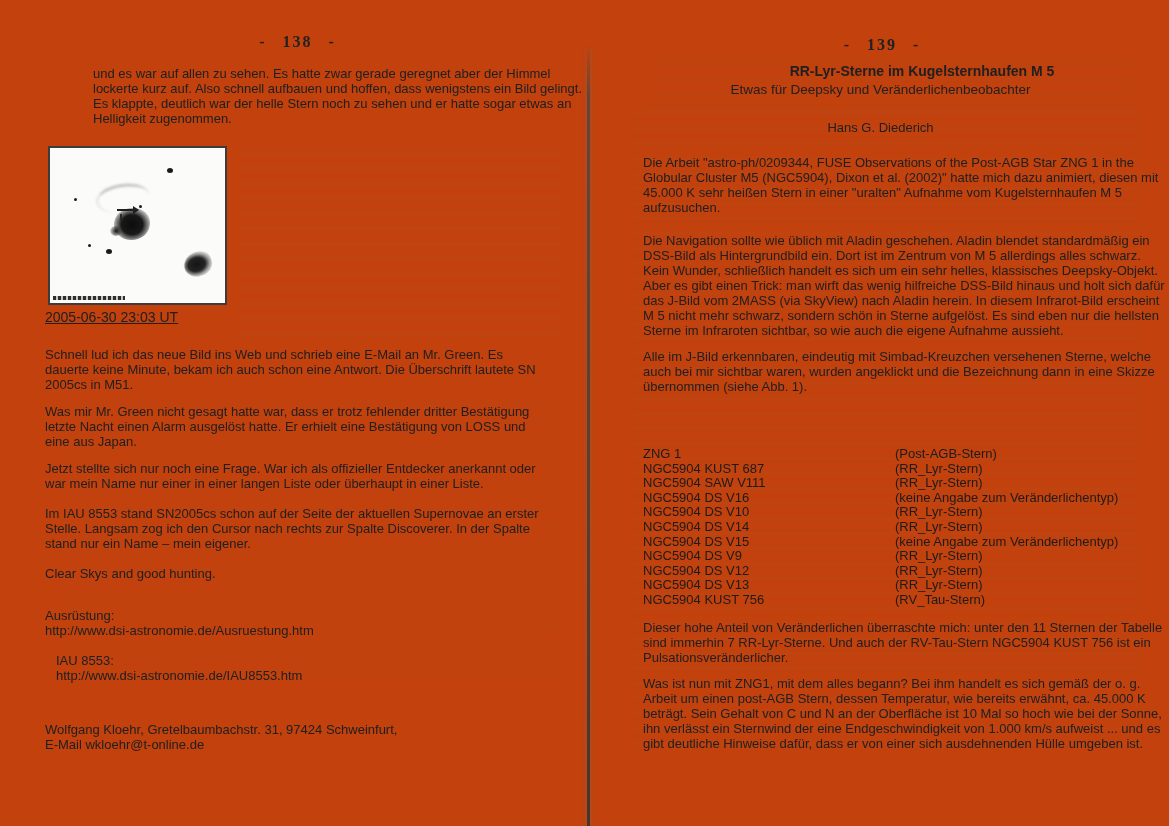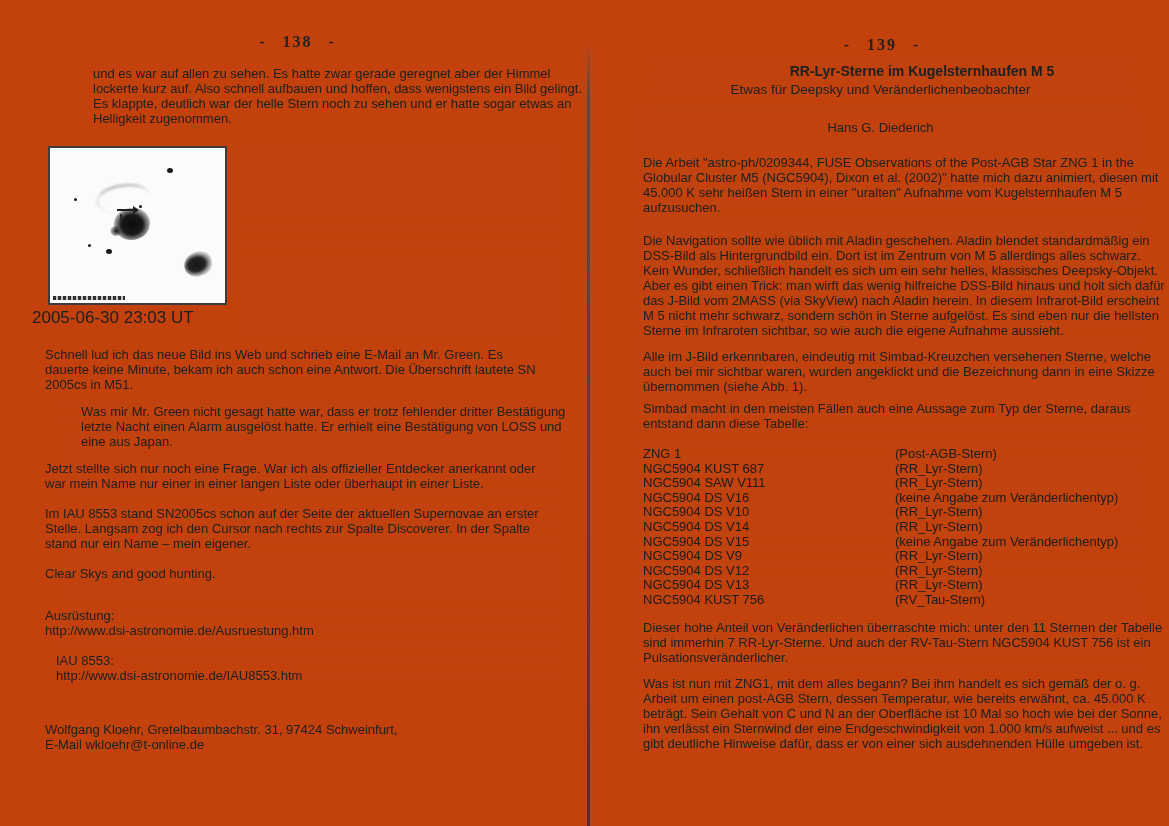--- a/index.html
+++ b/index.html
@@ -110,26 +110,26 @@
       <div class="speck s2"></div>
       <div class="speck s3"></div>
       <div class="speck s4"></div>
       <div class="speck s5"></div>
       <div class="sn-arrow-line"></div>
       <div class="sn-arrow-head"></div>
       <div class="sn-tick"></div>
       <div class="anno-strip"></div>
     </div>
 
-    <div class="block" style="left:32px;top:310px;font-size:17px;">2005-06-30 23:03 UT</div>
+    <div class="block" style="left:45px;top:310px;font-size:14px;text-decoration:underline;">2005-06-30 23:03 UT</div>
 
     <div class="block" style="left:45px;top:347px;width:505px;">Schnell lud ich das neue Bild ins Web und schrieb eine E-Mail an Mr. Green. Es
 dauerte keine Minute, bekam ich auch schon eine Antwort. Die Überschrift lautete SN
 2005cs in M51.</div>
-    <div class="block" style="left:45px;top:404px;width:505px;margin-left:36px;">Was mir Mr. Green nicht gesagt hatte war, dass er trotz fehlender dritter Bestätigung
+    <div class="block" style="left:45px;top:404px;width:505px;">Was mir Mr. Green nicht gesagt hatte war, dass er trotz fehlender dritter Bestätigung
 letzte Nacht einen Alarm ausgelöst hatte. Er erhielt eine Bestätigung von LOSS und
 eine aus Japan.</div>
     <div class="block" style="left:45px;top:461px;width:505px;">Jetzt stellte sich nur noch eine Frage. War ich als offizieller Entdecker anerkannt oder
 war mein Name nur einer in einer langen Liste oder überhaupt in einer Liste.</div>
     <div class="block" style="left:45px;top:506px;width:505px;">Im IAU 8553 stand SN2005cs schon auf der Seite der aktuellen Supernovae an erster
 Stelle. Langsam zog ich den Cursor nach rechts zur Spalte Discoverer. In der Spalte
 stand nur ein Name – mein eigener.</div>
 
     <div class="block" style="left:45px;top:566px;width:505px;">Clear Skys and good hunting.</div>
 
@@ -159,22 +159,20 @@
     <div class="block" style="left:51px;top:233px;width:522px;">Die Navigation sollte wie üblich mit Aladin geschehen. Aladin blendet standardmäßig ein
 DSS-Bild als Hintergrundbild ein. Dort ist im Zentrum von M 5 allerdings alles schwarz.
 Kein Wunder, schließlich handelt es sich um ein sehr helles, klassisches Deepsky-Objekt.
 Aber es gibt einen Trick: man wirft das wenig hilfreiche DSS-Bild hinaus und holt sich dafür
 das J-Bild vom 2MASS (via SkyView) nach Aladin herein. In diesem Infrarot-Bild erscheint
 M 5 nicht mehr schwarz, sondern schön in Sterne aufgelöst. Es sind eben nur die hellsten
 Sterne im Infraroten sichtbar, so wie auch die eigene Aufnahme aussieht.</div>
     <div class="block" style="left:51px;top:349px;width:522px;">Alle im J-Bild erkennbaren, eindeutig mit Simbad-Kreuzchen versehenen Sterne, welche
 auch bei mir sichtbar waren, wurden angeklickt und die Bezeichnung dann in eine Skizze
 übernommen (siehe Abb. 1).</div>
-    <div class="block" style="left:51px;top:401px;width:522px;">Simbad macht in den meisten Fällen auch eine Aussage zum Typ der Sterne, daraus
-entstand dann diese Tabelle:</div>
 
     <div class="star-table">
       <div class="trow">
         <span>ZNG 1</span>
         <span>(Post-AGB-Stern)</span>
       </div>
       <div class="trow">
         <span>NGC5904 KUST 687</span>
         <span>(RR_Lyr-Stern)</span>
       </div>

